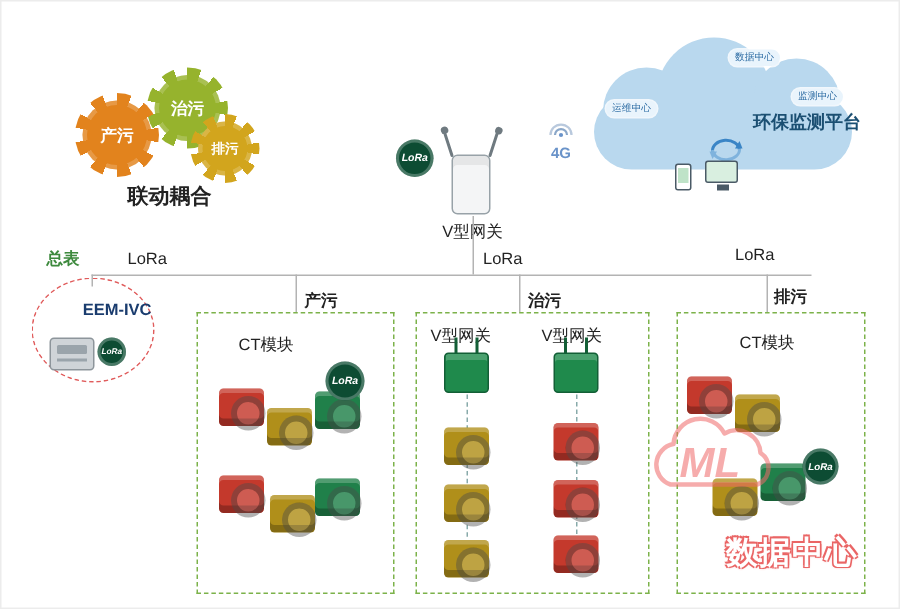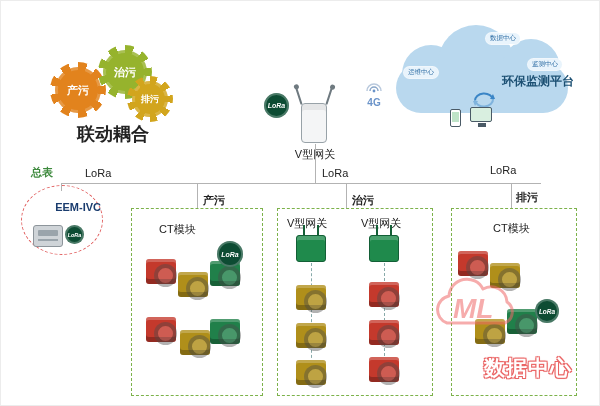--- a/index.html
+++ b/index.html
@@ -6,21 +6,21 @@
   body { font-family:"Liberation Sans","DejaVu Sans",sans-serif; background:#fff; }
   .stage { position:relative; width:600px; height:406px; background:#fff; border:1px solid #ececec; overflow:hidden; }
 
   
   .gear { position:absolute; border-radius:50%; display:flex; align-items:center; justify-content:center;
           color:#fff; font-weight:bold; background:var(--c);
           box-shadow: inset 0 0 0 3px rgba(255,255,255,.18); }
   .gear::before { content:""; position:absolute; inset:-5px; border-radius:50%;
           background:repeating-conic-gradient(var(--c) 0deg 20deg, transparent 20deg 40deg); z-index:-1; }
   .gear-caption { position:absolute; left:68px; top:121px; width:88px; text-align:center;
-          font-size:18px; font-weight:600; color:#222; }
+          font-size:14px; font-weight:600; color:#222; }
 
   
   .lora-badge { position:absolute; border-radius:50%; background:#0d4c33; color:#fff;
           display:flex; align-items:center; justify-content:center; font-weight:bold; font-style:italic;
           box-shadow: inset 0 0 0 2px rgba(255,255,255,.25); z-index:3; }
 
   
   .igw { position:absolute; left:300px; top:102px; width:26px; height:40px; background:#f4f5f6;
          border:1px solid #98a2a8; border-radius:4px; z-index:2;
          box-shadow: inset 0 6px 0 rgba(0,0,0,.06); }

